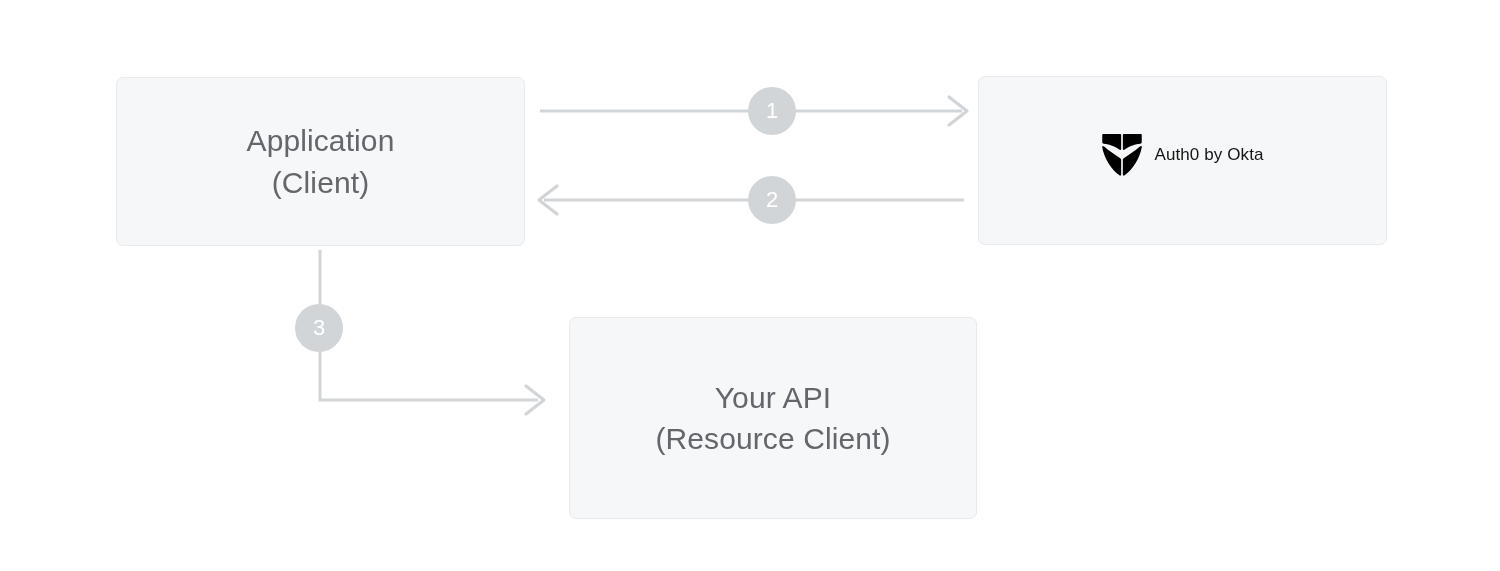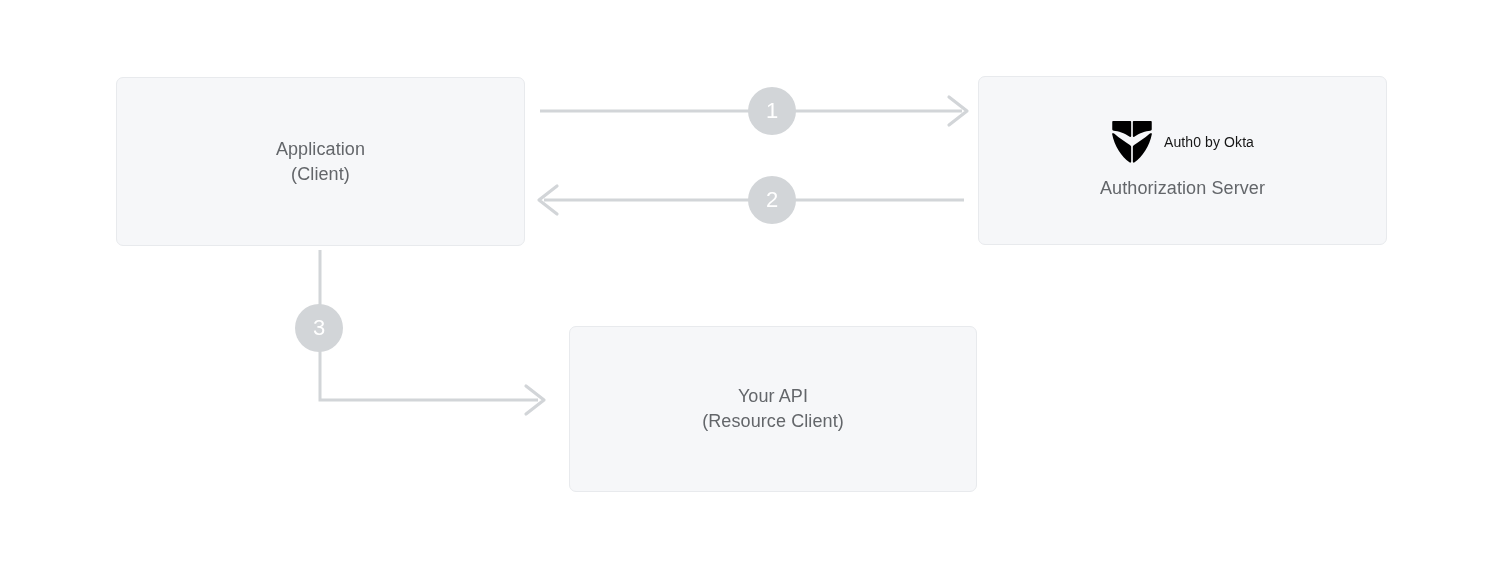--- a/index.html
+++ b/index.html
@@ -27,47 +27,47 @@
     border: 1px solid #e8eaed;
     border-radius: 7px;
     display: flex;
     flex-direction: column;
     align-items: center;
     justify-content: center;
     text-align: center;
   }
   .node-line {
     color: #63666a;
-    font-size: 18px;
+    font-size: 30px;
     font-weight: 400;
     line-height: 1.38;
     letter-spacing: 0.1px;
     white-space: nowrap;
   }
 
   #node-application { left: 116px; top: 77px;  width: 409px; height: 169px; }
   #node-auth0       { left: 978px; top: 76px;  width: 409px; height: 169px; }
-  #node-your-api    { left: 569px; top: 326px; width: 408px; height: 166px; }
+  #node-your-api    { left: 569px; top: 317px; width: 408px; height: 202px; }
 
   
   .brand-lockup {
     display: flex;
     align-items: center;
     justify-content: center;
     gap: 11px;
     margin-bottom: 12px;
   }
   .brand-lockup .okta-shield {
     display: block;
     width: 42px;
     height: 44px;
   }
   .brand-name {
     color: #161616;
-    font-size: 14px;
+    font-size: 17px;
     font-weight: 400;
     letter-spacing: 0.1px;
     white-space: nowrap;
   }
 
   
   #connectors {
     position: absolute;
     left: 0;
     top: 0;
@@ -151,21 +151,20 @@
                    C46 102 48 101 48 98.6 L48 64 C48 62 46.6 60.6 45 59.4
                    C33.6 50.8 20 43 8.2 32.4 C6.8 31.3 5.6 31 4.2 31 Z"></path>
 
           <path d="M95.8 31 C97.2 31 97.6 32.2 97.2 33.8 C92 62 75 87 56.2 100.4
                    C54 102 52 101 52 98.6 L52 64 C52 62 53.4 60.6 55 59.4
                    C66.4 50.8 80 43 91.8 32.4 C93.2 31.3 94.4 31 95.8 31 Z"></path>
         </g>
       </svg>
       <span class="brand-name">Auth0 by Okta</span>
     </div>
-    <div class="node-line">Authorization Server</div>
   </div>
 
   <div class="node-box" id="node-your-api">
     <div class="node-line">Your API</div>
     <div class="node-line">(Resource Client)</div>
   </div>
 
   <div class="step-badge" id="step-badge-1">1</div>
   <div class="step-badge" id="step-badge-2">2</div>
   <div class="step-badge" id="step-badge-3">3</div>

